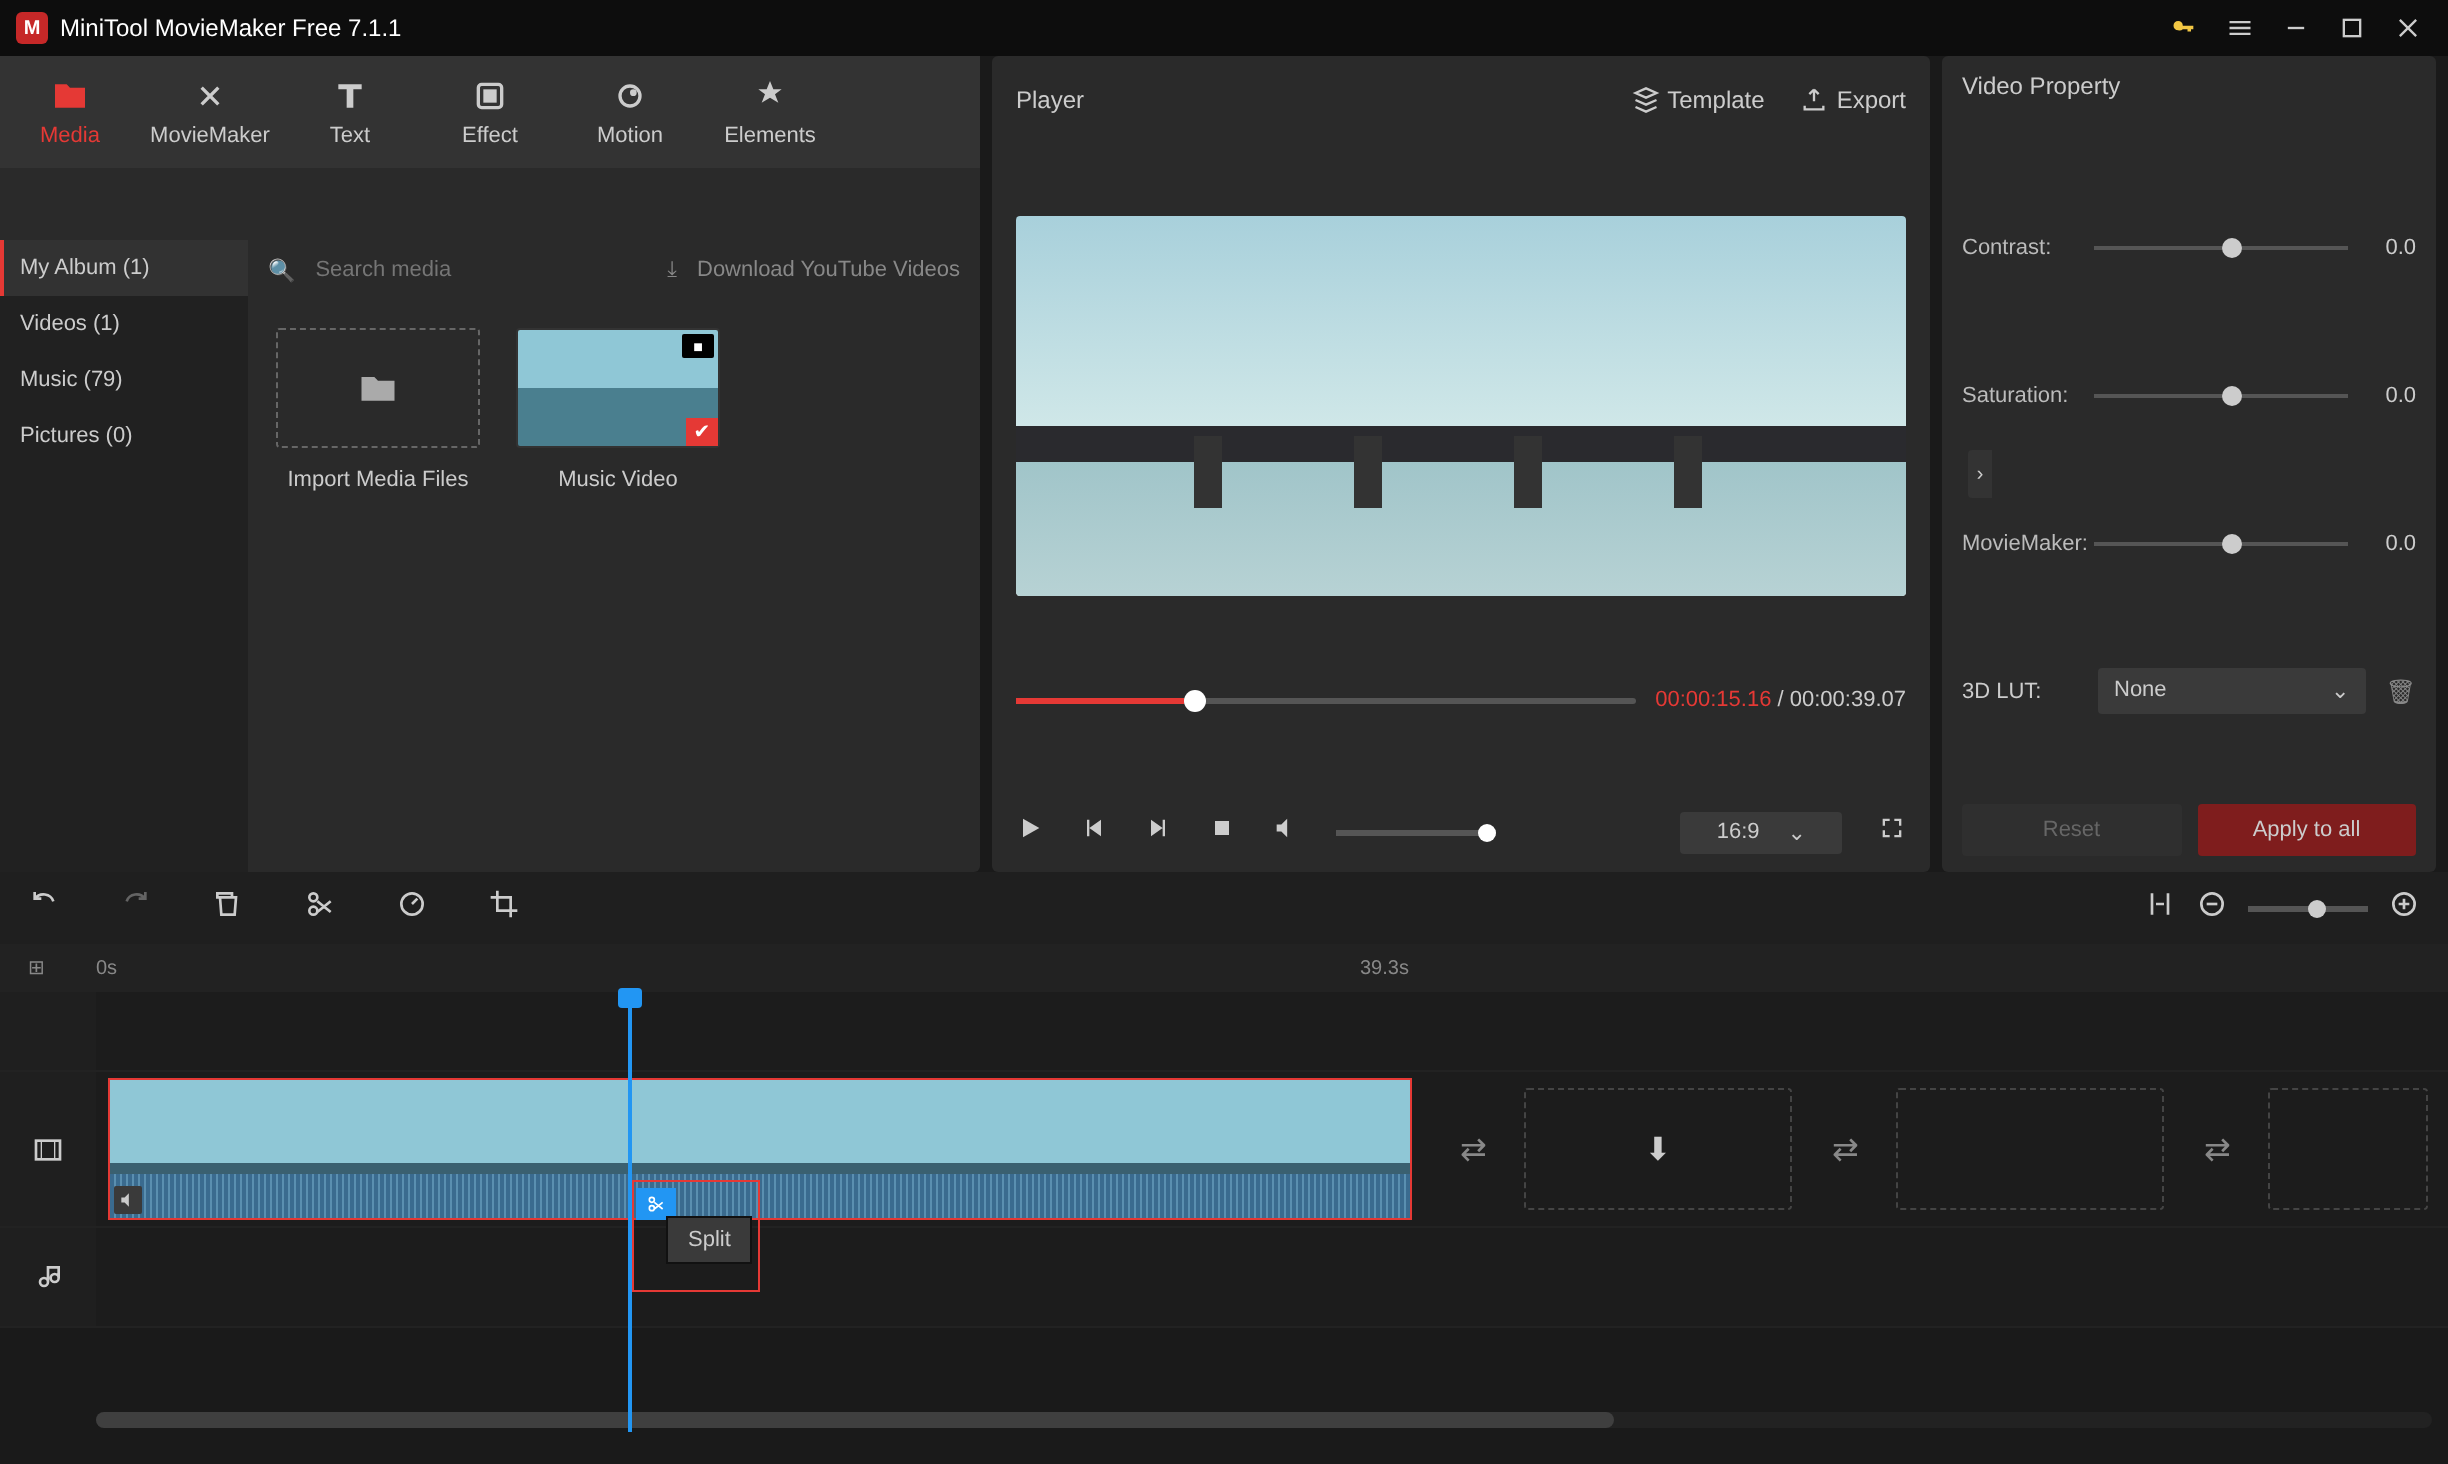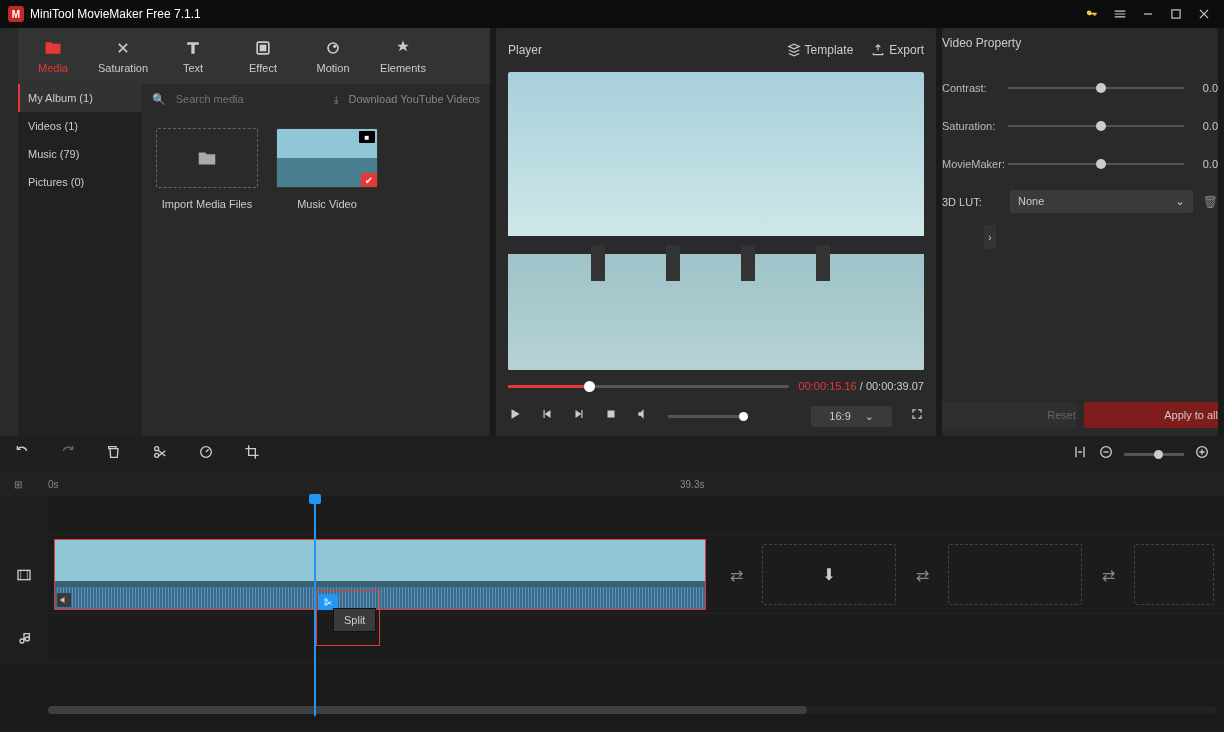--- a/index.html
+++ b/index.html
@@ -5,24 +5,24 @@
 * { margin:0; padding:0; box-sizing:border-box; font-family:"Segoe UI",Arial,sans-serif; }
 body { background:#1a1a1a; color:#ccc; width:1224px; height:732px; overflow:hidden; position:relative; }
 .titlebar { height:28px; background:#0d0d0d; display:flex; align-items:center; padding:0 8px; font-size:12px; color:#fff; }
 .titlebar .logo { width:16px; height:16px; background:#c62828; border-radius:3px; margin-right:6px; display:flex; align-items:center; justify-content:center; font-size:10px; font-weight:bold; }
 .titlebar .spacer { flex:1; }
 .titlebar .tbtn { width:24px; height:24px; display:flex; align-items:center; justify-content:center; margin-left:4px; cursor:pointer; color:#ccc; }
 .titlebar .key { color:#f2c744; }
 .titlebar svg { width:14px; height:14px; }
 
 .top { display:flex; height:408px; gap:6px; padding:0 6px 0 0; background:#1a1a1a;}
-.panel { background:#2a2a2a; border-radius:3px; }
-
-
-.media-panel { width:490px; display:flex; flex-direction:column;padding-left:18px; }
+.panel { background:#2a2a2a; border-radius:3px;gap:36px; }
+
+
+.media-panel { width:490px; display:flex; flex-direction:column; }
 .toolbar { display:flex; background:#333; height:56px; }
 .toolbtn { width:70px; display:flex; flex-direction:column; align-items:center; justify-content:center; gap:4px; font-size:11px; color:#ccc; cursor:pointer;}
 .toolbtn.active { color:#e53935; }
 .toolbtn svg { width:20px; height:20px; }
 .media-body { display:flex; flex:1; }
 .sidenav { width:124px; background:#212121; }
 .navitem { padding:8px 10px; font-size:11px; color:#ccc; cursor:pointer; }
 .navitem.active { background:#323232; border-left:2px solid #e53935; padding-left:8px;}
 .media-main { flex:1; display:flex; flex-direction:column; }
 .media-top { display:flex; align-items:center; height:30px; padding:0 10px; gap:10px; font-size:11px; color:#888;}
@@ -51,34 +51,34 @@
 .ptime { font-size:11px; }
 .ptime .cur{color:#e53935;}
 .pctrl { display:flex; align-items:center; gap:18px; margin-top:8px; height:28px;}
 .pctrl svg{width:14px;height:14px;}
 .pctrl .spacer{flex:1;}
 .aspect { background:#3a3a3a; padding:4px 18px; font-size:11px; border-radius:2px; display:flex; gap:14px; align-items:center;}
 .vol { width:80px; height:3px; background:#555; position:relative;}
 .vol .vk{position:absolute;right:0;top:-3px;width:9px;height:9px;border-radius:50%;background:#fff;}
 
 
-.prop-panel { width:276px; display:flex; flex-direction:column; padding:8px 0; font-size:12px;}
+.prop-panel { width:247px; display:flex; flex-direction:column; padding:8px 10px; font-size:12px;}
 .prop-head { height:24px; font-size:12px; margin-bottom:12px;}
 .tabs { display:flex; gap:0; background:#333; border-radius:2px; margin-bottom:14px;}
 .tab { flex:1; text-align:center; padding:6px 0; font-size:11px; cursor:pointer; }
 .tab.active { background:#444; border-radius:2px;}
 .prow { display:flex; align-items:center; height:32px; gap:8px; margin-bottom:6px;}
 .prow .lbl { width:58px; font-size:11px; color:#bbb;}
 .prow .sl { flex:1; height:2px; background:#555; position:relative;}
 .prow .sl .sk { position:absolute; left:50%; top:-4px; width:10px; height:10px; border-radius:50%; background:#ccc;}
 .prow .val { width:26px; text-align:right; font-size:11px;}
 .lut { display:flex; align-items:center; gap:10px; margin-top:4px;}
 .lut .sel{flex:1; background:#3a3a3a; padding:5px 8px; font-size:11px; display:flex; justify-content:space-between; border-radius:2px;}
 .prop-footer{margin-top:auto;display:flex;gap:8px;}
-.btn{flex:1;padding:7px 0;text-align:right;font-size:11px;border-radius:2px;cursor:pointer;}
+.btn{flex:1;padding:7px 0;text-align:center;font-size:11px;border-radius:2px;cursor:pointer;}
 .btn.reset{background:#2f2f2f;color:#666;}
 .btn.apply{background:#7f1d1d;}
 .expand-handle{position:absolute;left:984px;top:225px;width:12px;height:24px;background:#333;display:flex;align-items:center;justify-content:center;font-size:10px;cursor:pointer;border-radius:2px 0 0 2px;}
 
 
 .tl-tools { height:36px; display:flex; align-items:center; padding:0 14px; gap:30px; background:#1f1f1f;}
 .tl-tools .r { margin-left:auto; display:flex; align-items:center; gap:10px;}
 .tl-tools svg{width:16px;height:16px;}
 .zoom { width:60px; height:3px; background:#555; position:relative;}
 .zoom .zk{position:absolute;left:50%;top:-3px;width:9px;height:9px;border-radius:50%;background:#ccc;}
@@ -147,21 +147,21 @@
       <div class="toolbtn active">
           <svg viewBox="0 0 24 24">
             <path d="M3 5h7l2 2h9v12H3z"></path>
           </svg>
           <span>Media</span>
         </div>
       <div class="toolbtn">
           <svg viewBox="0 0 24 24">
             <path d="M7 7l5 5-5 5M17 7l-5 5 5 5" fill="none" stroke="currentColor" stroke-width="2"></path>
           </svg>
-          <span>Saturation</span>
+          <span>MovieMaker</span>
         </div>
       <div class="toolbtn">
           <svg viewBox="0 0 24 24">
             <path d="M5 5h14v3h-5v11h-4V8H5z"></path>
           </svg>
           <span>Text</span>
         </div>
       <div class="toolbtn">
           <svg viewBox="0 0 24 24">
             <rect x="5" y="5" width="14" height="14" rx="2" fill="none" stroke="currentColor" stroke-width="2"></rect>

